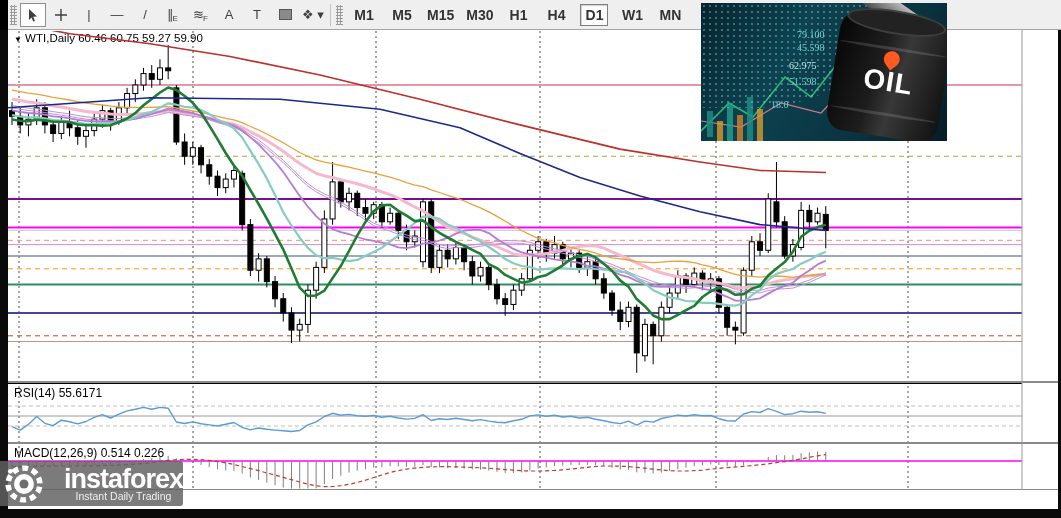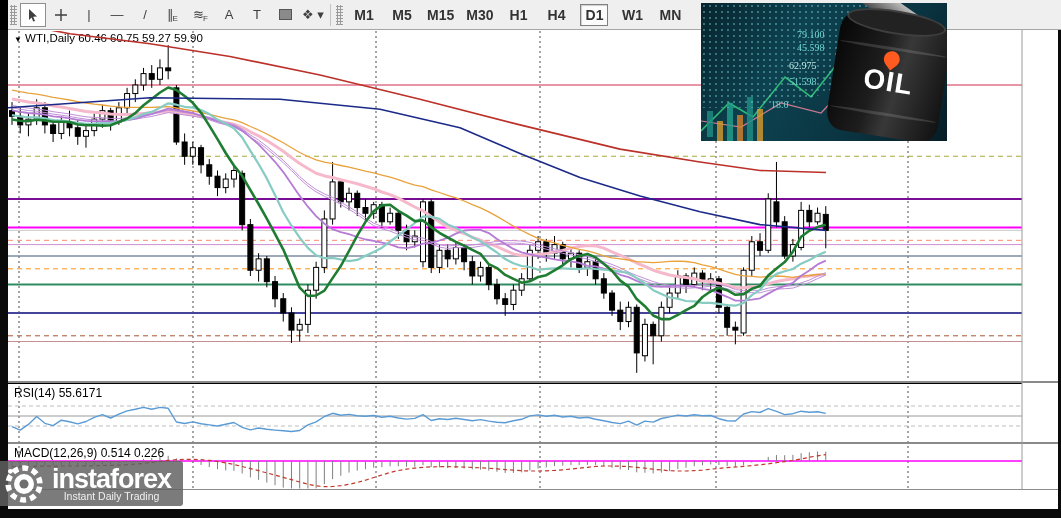--- a/index.html
+++ b/index.html
@@ -23,21 +23,21 @@
   .tick{position:absolute;left:1026px;font-size:11px;color:#000;transform:translateY(-50%);}
   .tickmark{position:absolute;left:1022px;width:4px;height:1px;background:#333;}
   .badge{position:absolute;left:1022px;width:36px;height:13px;line-height:13px;font-size:10px;
          font-weight:bold;color:#fff;padding-left:3px;box-sizing:border-box;}
   .datelabel{position:absolute;top:494px;font-size:10px;color:#000;transform:translateX(-50%);white-space:nowrap;}
   .datetick{position:absolute;top:490px;width:1px;height:3px;background:#333;}
   .panelabel{position:absolute;font-size:12px;color:#000;z-index:2;}
   
   #watermark{position:absolute;left:0;top:461px;width:183px;height:45px;background:rgba(98,98,98,.84);
              border-radius:0 3px 3px 0;z-index:10;display:flex;align-items:center;padding-left:4px;box-sizing:border-box;}
-  #wm-text{margin-left:8px;}
+  #wm-text{margin-left:20px;}
   #wm-brand{font-size:27px;font-weight:bold;color:#fff;letter-spacing:-1px;line-height:26px;}
   #wm-tagline{font-size:10.5px;color:#f0f0f0;text-align:center;margin-top:-2px;}
   
   #oil-banner{position:absolute;left:701px;top:3px;width:246px;height:138px;z-index:9;overflow:hidden;
               background:linear-gradient(120deg,#07242e 0%,#0d4250 35%,#0a3340 70%,#061c26 100%);}
   #map-dots{position:absolute;left:0;top:0;width:170px;height:105px;opacity:.5;border-radius:0 0 70% 0;
             background-image:radial-gradient(rgba(130,220,225,.8) 1px,transparent 1.2px);background-size:6px 6px;}
   .oilnum{position:absolute;font-size:10px;font-family:Liberation Serif, serif;}
   #nozzle{position:absolute;right:-18px;top:2px;width:130px;height:22px;z-index:1;
           background:linear-gradient(#bdbdbd,#4e4e4e);transform:rotate(35deg);}

